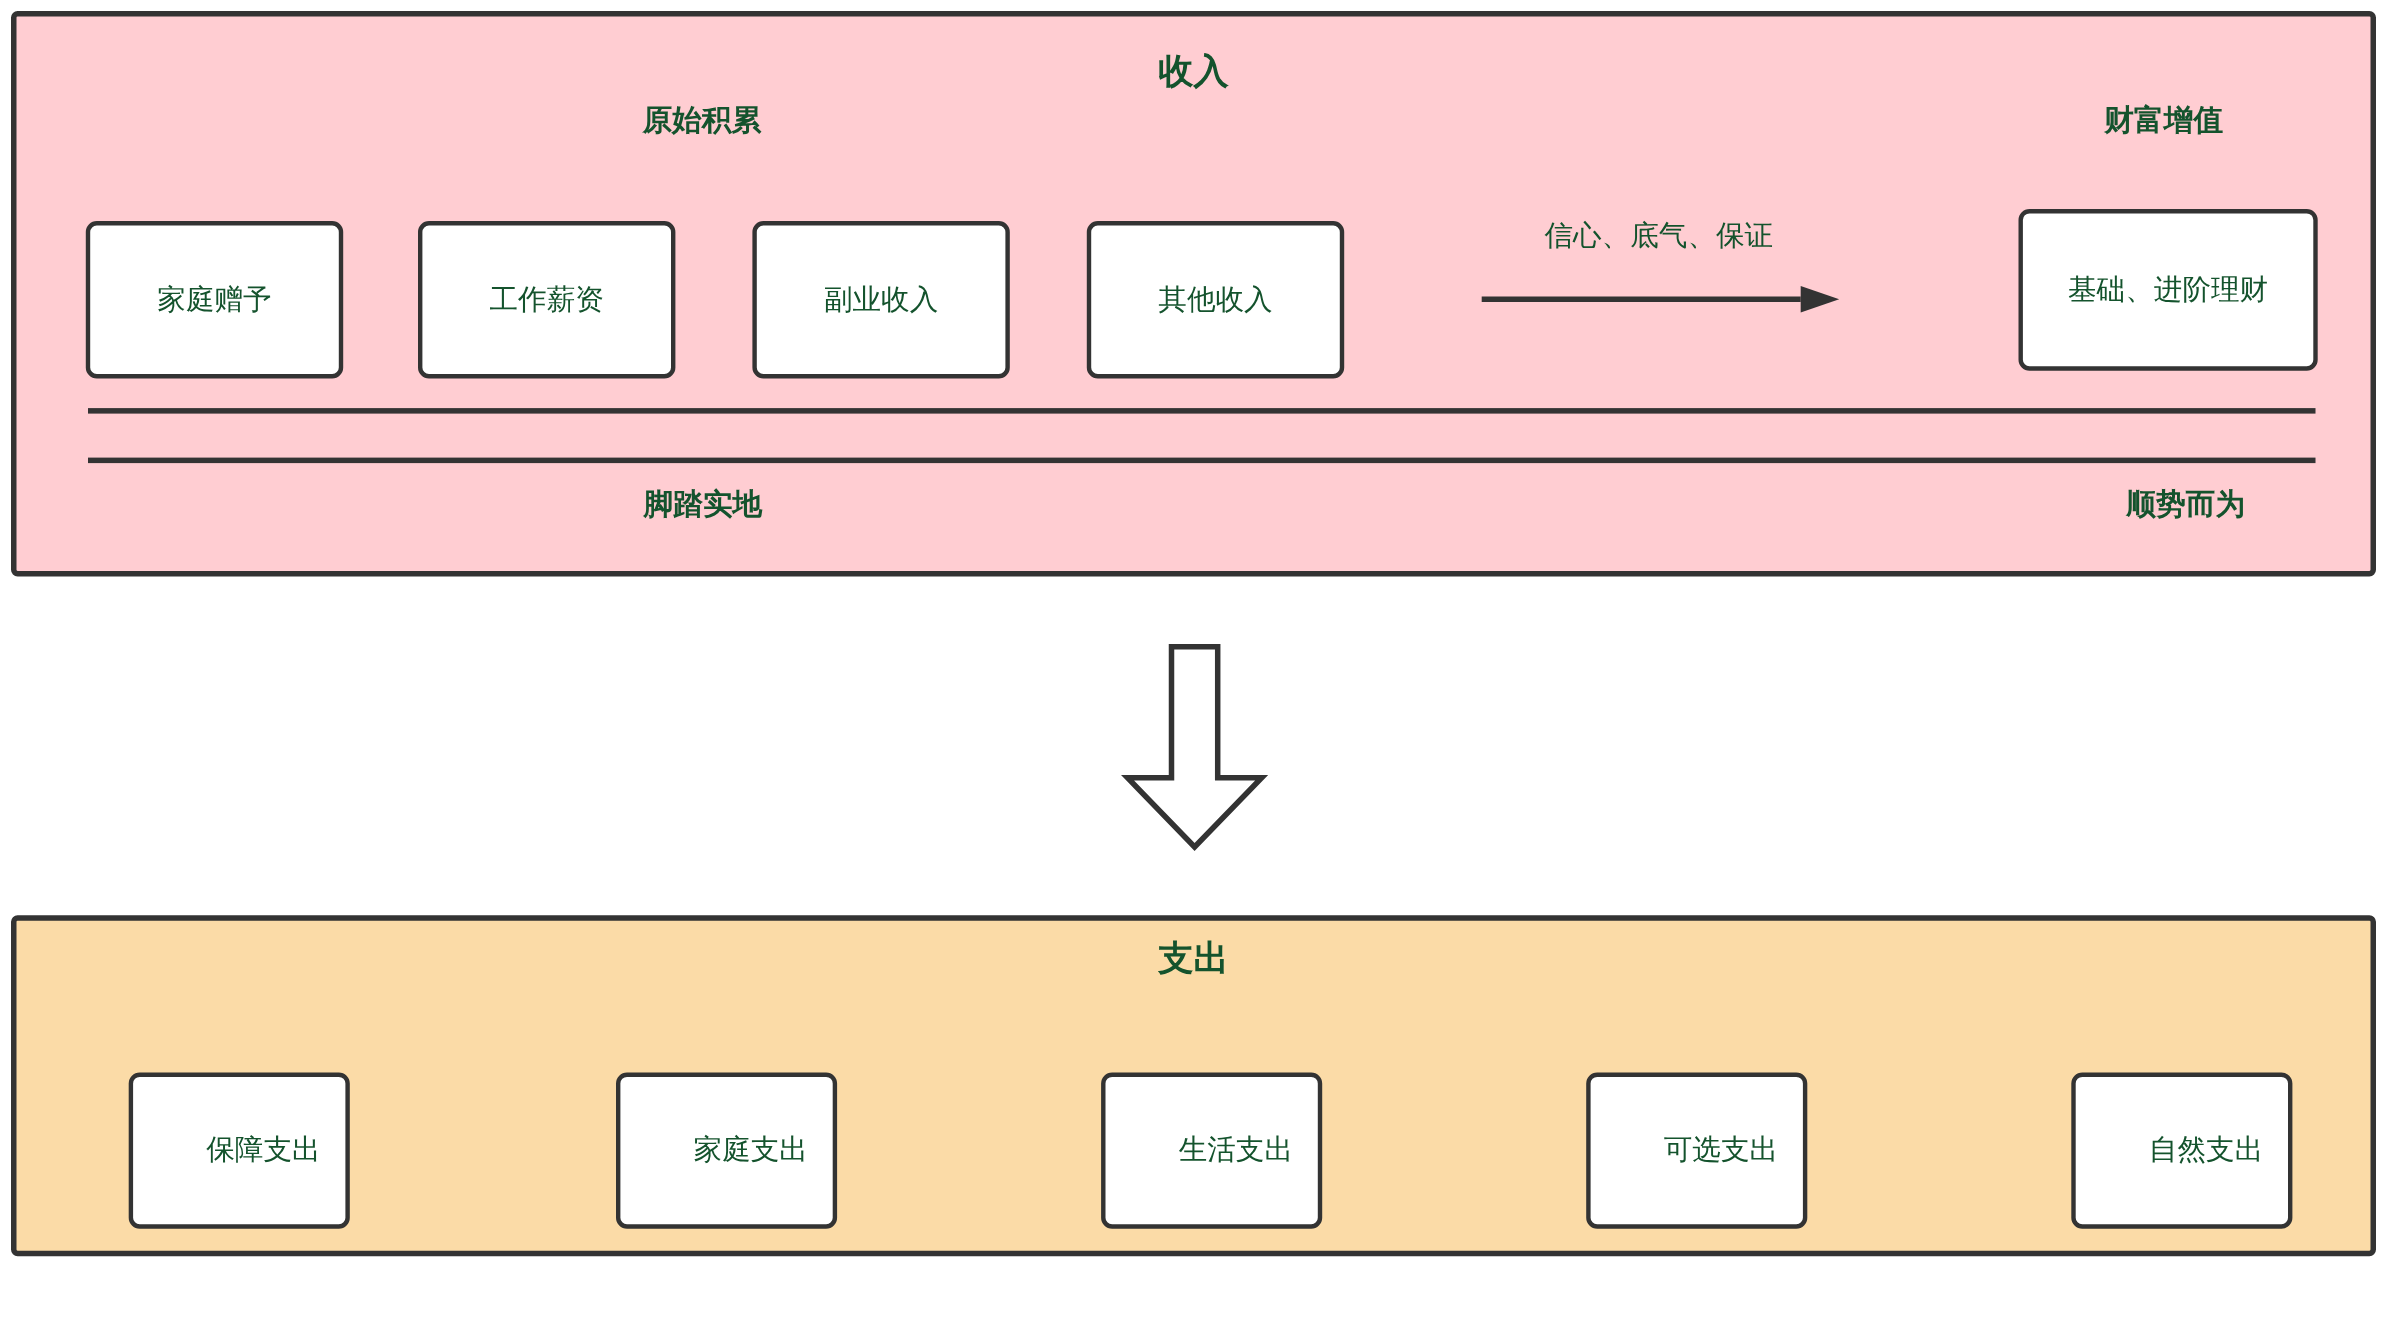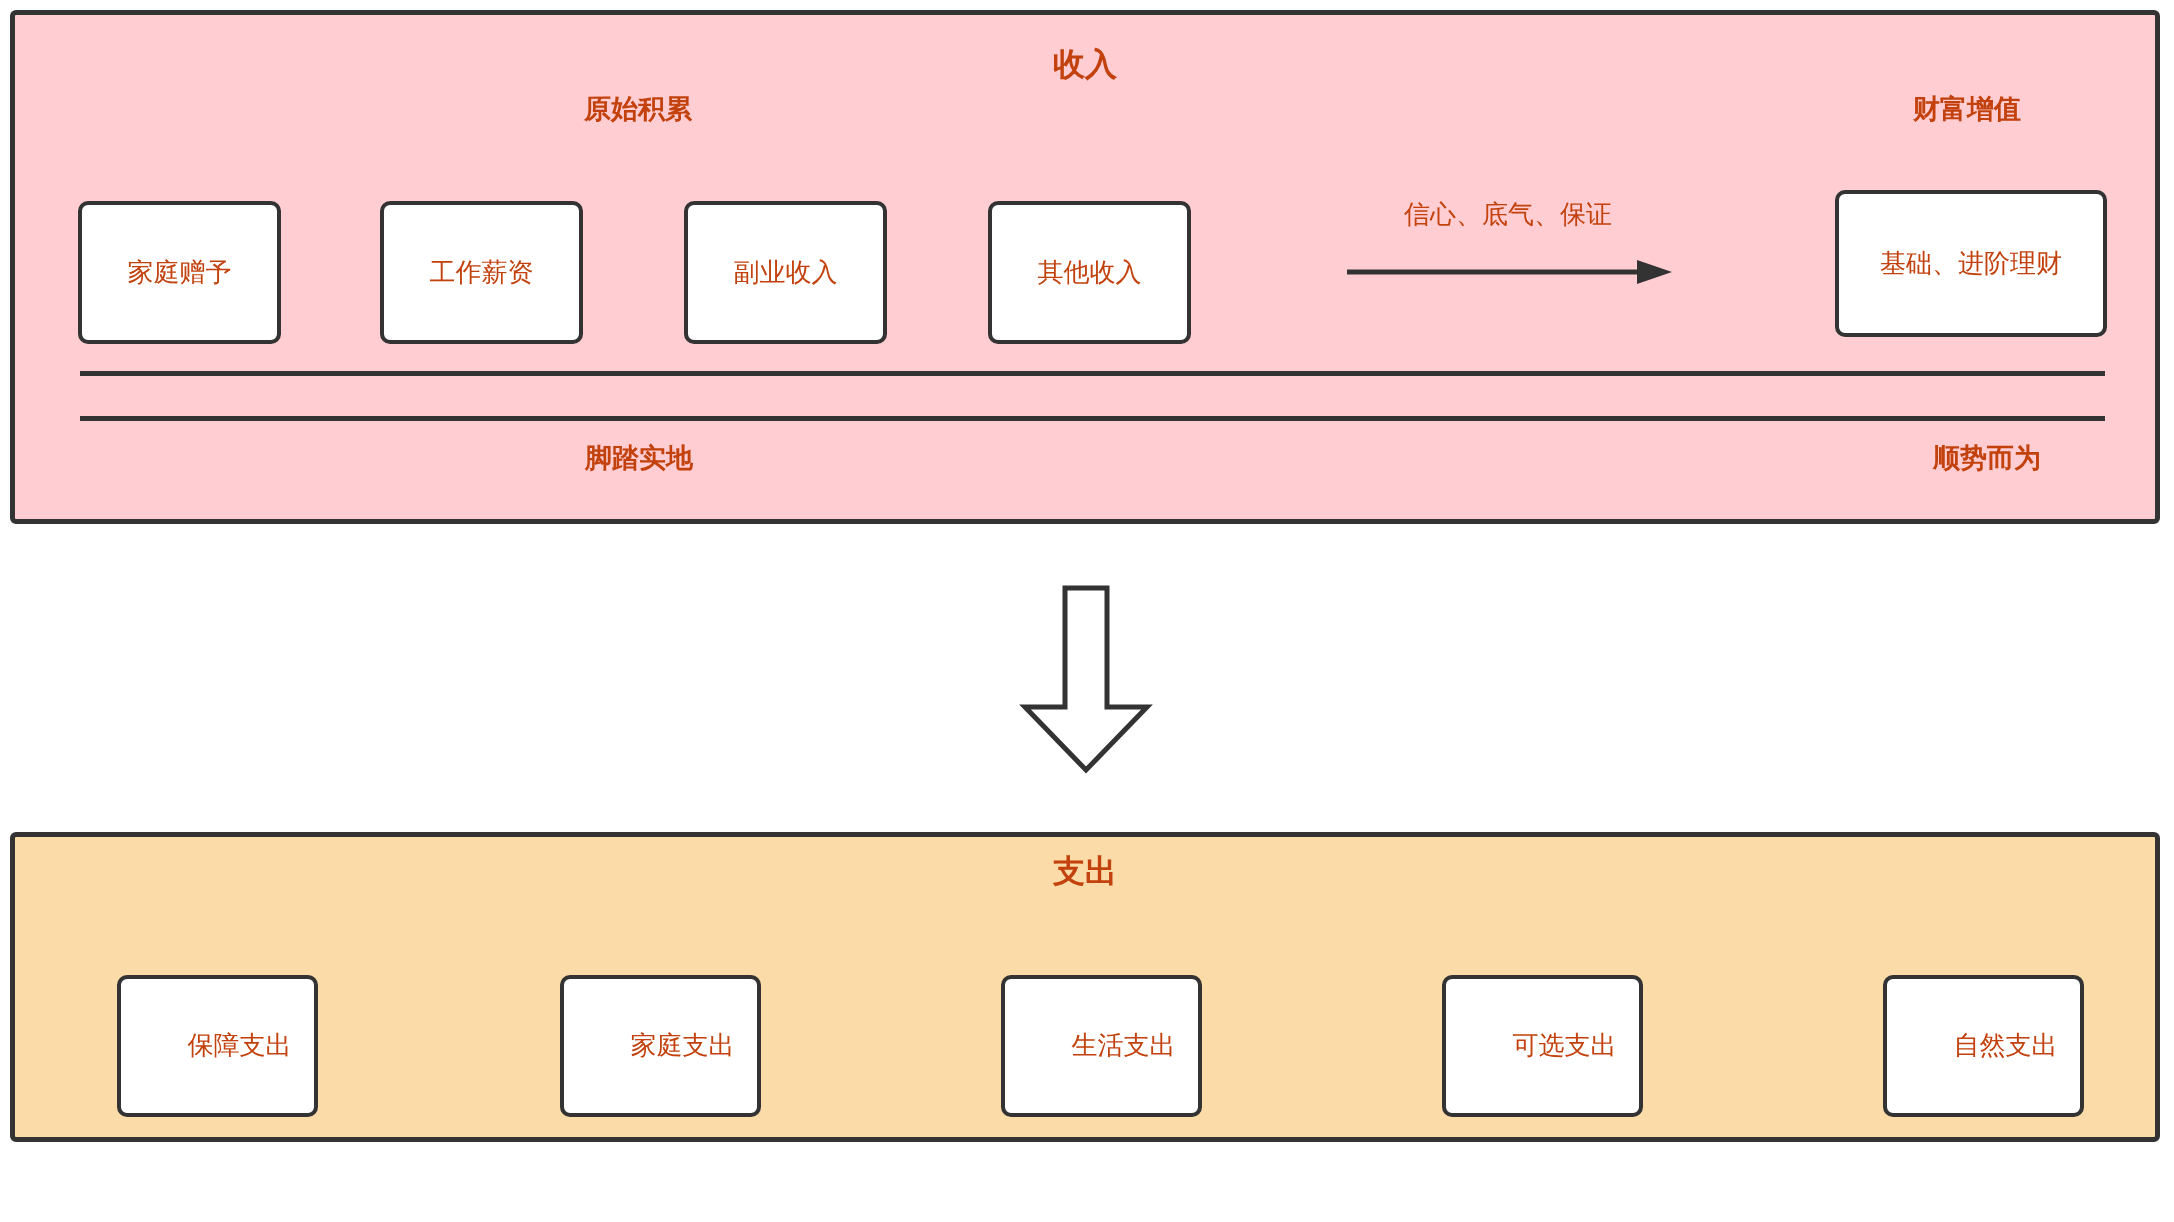--- a/index.html
+++ b/index.html
@@ -6,21 +6,21 @@
     margin: 0;
     padding: 0;
     background: #ffffff;
   }
   .canvas {
     position: relative;
     width: 2174px;
     height: 1222px;
     background: #ffffff;
     font-family: "Liberation Sans", "DejaVu Sans", sans-serif;
-    color: #c2410c;
+    color: #14532d;
     overflow: hidden;
   }
   .section {
     position: absolute;
     box-sizing: border-box;
     border: 5px solid var(--stroke, #333333);
     border-radius: 6px;
   }
   .section.income {
     left: 10px; top: 10px;
@@ -54,21 +54,21 @@
     background: var(--node-fill, #ffffff);
     border: 4px solid var(--stroke, #333333);
     border-radius: 10px;
     display: flex;
     align-items: center;
     justify-content: center;
     font-size: 26px;
     line-height: 1.2;
     white-space: nowrap;
   }
-  .node.src { top: 186px; width: 203px; height: 143px; }
+  .node.src { top: 186px; width: 234px; height: 143px; }
   .node.wealth { left: 1820px; top: 175px; width: 272px; height: 147px; }
   .node.exp { top: 138px; width: 201px; height: 142px; padding-left: 44px; }
   .hline {
     position: absolute;
     left: 65px;
     width: 2025px;
     height: 5px;
     background: var(--stroke, #333333);
   }
   .arrow-label {

